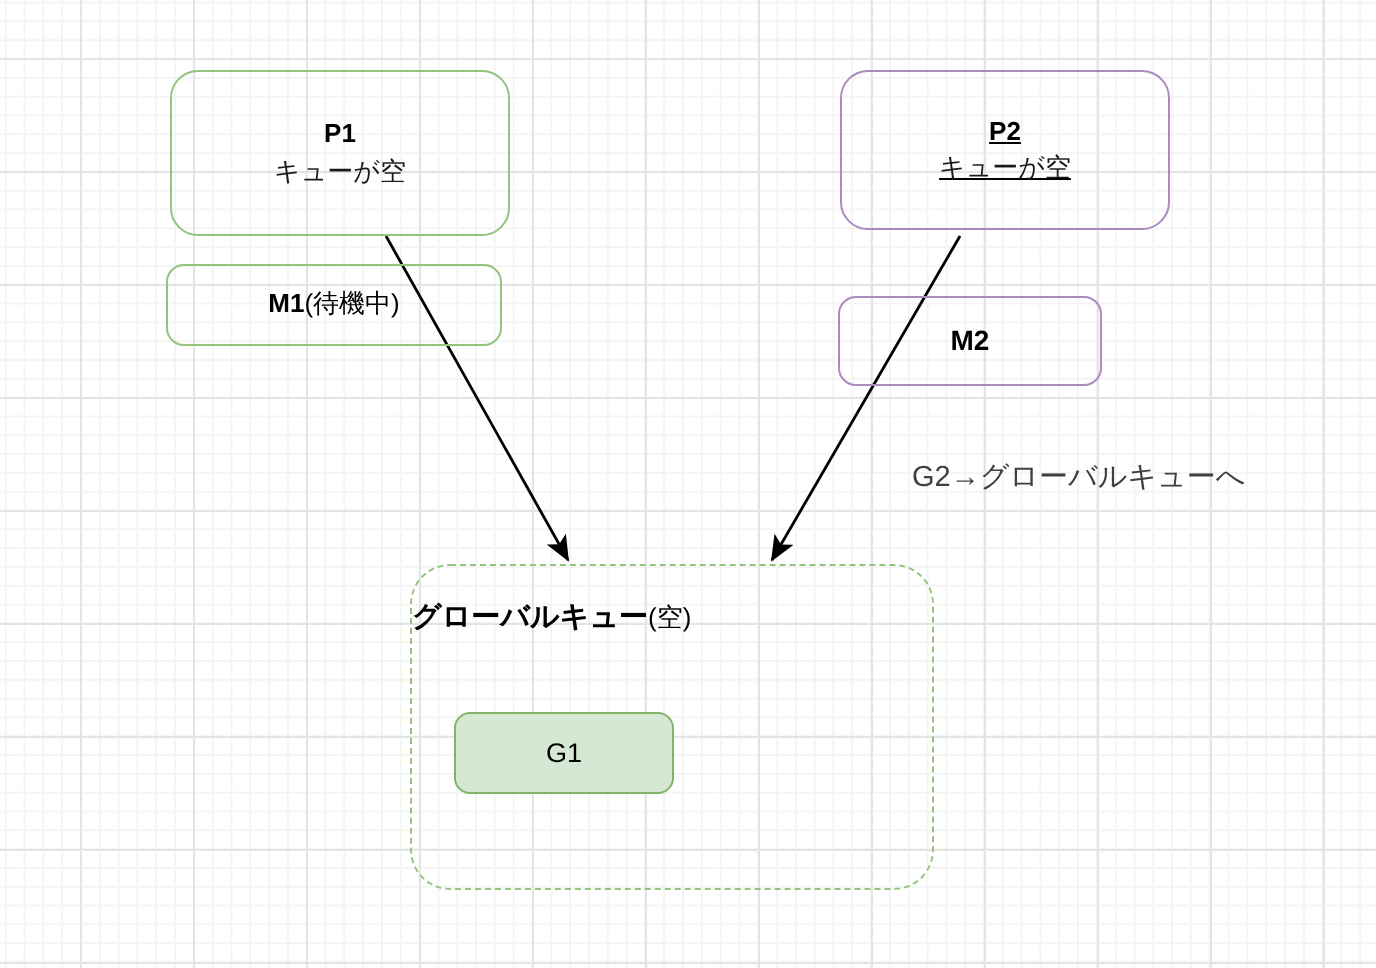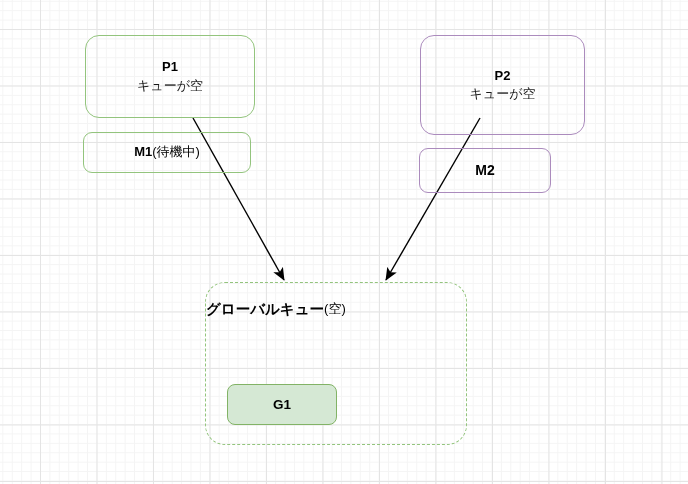--- a/index.html
+++ b/index.html
@@ -41,22 +41,22 @@
     background:transparent;
     color:var(--text);
     font-size:13px;
     line-height:1.4;
   }
   .node-p1 {
     left:85px; top:35px; width:170px; height:83px;
     border:1.5px solid var(--green-stroke); border-radius:14px;
   }
   .node-p2 {
-    left:420px; top:35px; width:165px; height:100px;
-    border:1.5px solid var(--purple-stroke); border-radius:14px;
+    left:420px; top:35px; width:165px; height:80px;
+    border:1.5px solid var(--purple-stroke); border-radius:14px;text-decoration:underline;
   }
   .node-m1 {
     left:83px; top:132px; width:168px; height:41px;
     border:1.5px solid var(--green-stroke); border-radius:9px;
     flex-direction:row;
   }
   .node-m2 {
     left:419px; top:148px; width:132px; height:45px;
     border:1.5px solid var(--purple-stroke); border-radius:9px;
     flex-direction:row;
@@ -85,23 +85,22 @@
     position:absolute; left:0; top:17px; width:100%;
     display:flex; flex-direction:row; align-items:center;
     color:var(--text);
   }
   .gq-title { font-weight:bold; font-size:14.5px; line-height:1.25; }
   .gq-sub { font-size:13px; line-height:1.4; }
 
   .gbox {
     position:absolute;
     display:flex; align-items:center; justify-content:center;
-    font-weight:bold; font-size:13.5px; color:var(--text);
+    font-weight:normal; font-size:13.5px; color:var(--text);
     border-radius:8px;
-    margin-top:28px;
   }
   .gbox-g1 {
     left:227px; top:356px; width:110px; height:41px;
     background:var(--green-fill);
     border:1.5px solid var(--green-strong);
   }
   .gbox-g2 {
     left:347px; top:356px; width:111px; height:41px;
     background:var(--purple-fill);
     border:1.5px solid var(--purple-strong);
@@ -135,20 +134,21 @@
   <div class="node node-p2">
     <span class="node-title">P2</span>
     <span class="node-sub">キューが空</span>
   </div>
 
   <div class="node node-m2">
     <span class="bold">M2</span>
   </div>
 
 
+  <div class="annotation annotation-right">G2→グローバルキューへ</div>
 
   <div class="global-queue">
     <div class="gq-header">
       <span class="gq-title">グローバルキュー</span>
       <span class="gq-sub">(空)</span>
     </div>
   </div>
 
   <div class="gbox gbox-g1">
     <span>G1</span>

